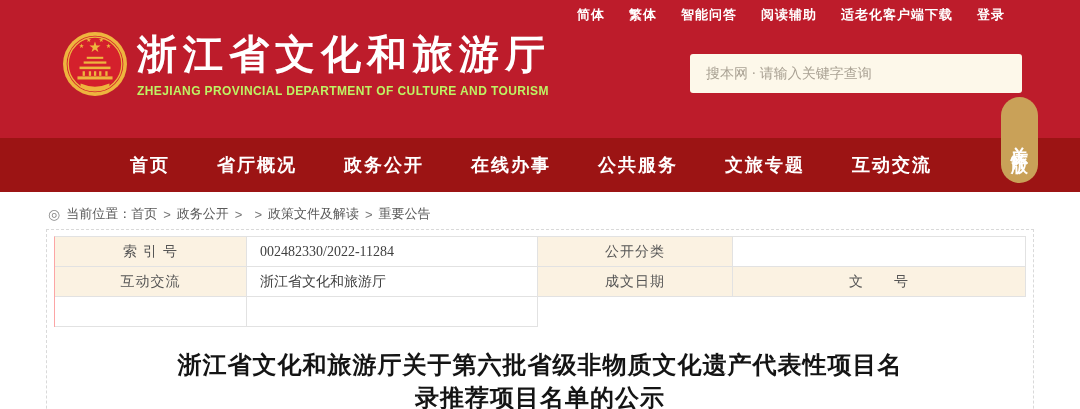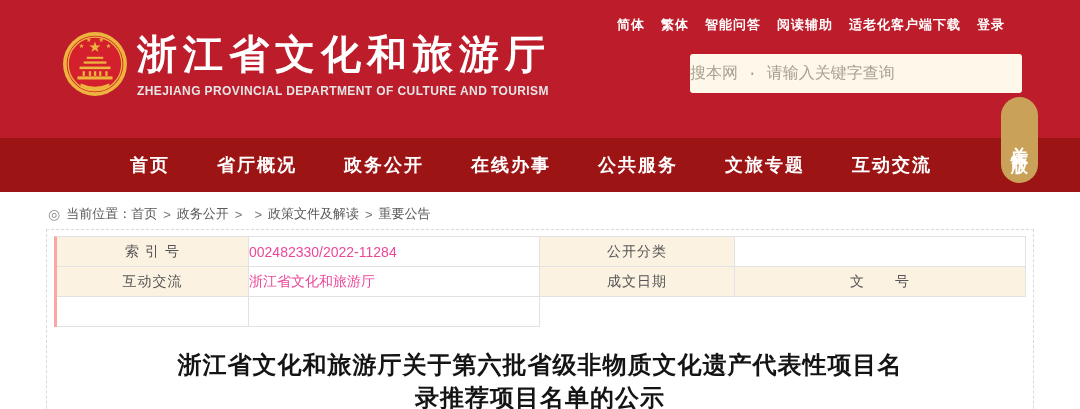--- a/index.html
+++ b/index.html
@@ -1,57 +1,57 @@
 <!DOCTYPE html>
 <html><head>
 <meta charset="utf-8">
 <style>
   * { margin:0; padding:0; box-sizing:border-box; }
   html,body { width:1080px; height:409px; overflow:hidden; background:#fff;
     font-family:"Liberation Sans","DejaVu Sans",sans-serif; position:relative; }
 
   
   .header { position:relative; height:138px; background:#bd1c2b; }
-  .topbar { position:absolute; top:10px; right:75px; height:30px; display:flex; align-items:center; gap:16px;margin-left:32px; }
+  .topbar { position:absolute; top:0; right:75px; height:30px; display:flex; align-items:center; gap:24px;margin-left:32px; }
   .topbar a { color:#fff; font-size:13px; font-weight:600; text-decoration:none; letter-spacing:1px; cursor:pointer; }
 
   .brand { position:absolute; left:62px; top:31px; display:flex; align-items:flex-start; cursor:pointer; }
   .emblem { width:66px; height:66px; flex:0 0 66px; }
   .brand-text { margin-left:9px; }
   .site-name { font-size:40px; font-weight:bold; color:#fff; letter-spacing:6px; line-height:47px; white-space:nowrap; }
-  .site-en { font-size:12px; font-weight:600; color:#e5e5e5; letter-spacing:0.4px; margin-top:6px; white-space:nowrap; }
+  .site-en { font-size:12px; font-weight:600; color:#bef264; letter-spacing:0.4px; margin-top:6px; white-space:nowrap; }
 
   .search { position:absolute; right:58px; top:54px; width:332px; height:39px;
     background:#fdf8ea; border-radius:3px; overflow:hidden; }
   .search input { width:100%; height:100%; border:none; outline:none; background:transparent;
-    font-size:16px; color:#333; font-family:Liberation Mono, monospace; }
+    padding-left:16px; font-size:14px; color:#333; font-family:Liberation Serif, serif; }
   .search input::placeholder { color:#a9a193; }
 
   .care-pill { position:absolute; right:42px; top:97px; width:37px; height:86px; z-index:30;
     background:#c9a158; border-radius:19px; display:flex; align-items:center; justify-content:center;
     writing-mode:vertical-rl; color:#fff; font-size:17px; font-weight:bold; letter-spacing:5px; cursor:pointer; }
 
   
   .navbar { height:54px; background:#9c1414; display:flex; align-items:center; padding-left:130px; gap:47px; }
   .navbar a { color:#fff; font-size:18px; font-weight:bold; letter-spacing:2px; text-decoration:none; white-space:nowrap; cursor:pointer; }
 
   
   .breadcrumb { margin:13px 0 0 48px; height:18px; display:flex; align-items:center; font-size:13px; color:#5a5a5a; }
   .bc-icon { font-size:14px; color:#8a8a8a; margin-right:6px; line-height:1; }
   .bc-link { color:#5a5a5a; text-decoration:none; cursor:pointer; }
   .bc-sep { margin:0 6px; color:#777; }
 
   
   .content { margin:6px 46px 0; border:1px dashed #d9d9d9; height:220px; padding:6px 7px 0; background:#fff; }
   .info-table { display:grid; grid-template-columns:192px 291px 195px 1fr;
-    border-top:1px solid #e2e2e2; border-left:3px solid #fca5a5; }
+    border-top:1px solid #e2e2e2; border-left:1px solid #fca5a5; }
   .cell { height:30px; border-right:1px solid #e2e2e2; border-bottom:1px solid #e2e2e2;
     display:flex; align-items:center; font-size:14px; }
   .cell.lab { background:#fbf2e2; justify-content:center; color:#555; letter-spacing:1px; }
-  .cell.val { color:#ec4899; }
+  .cell.val { padding-left:13px; color:#404040;font-family:Liberation Serif, serif; }
 
   .doc-title { margin-top:21px; text-align:center; font-weight:bold; color:#141414;
     font-size:24px; line-height:33px; letter-spacing:1px; }
 </style>
 </head>
 <body>
 
 <div class="header">
 
   <div class="topbar">

